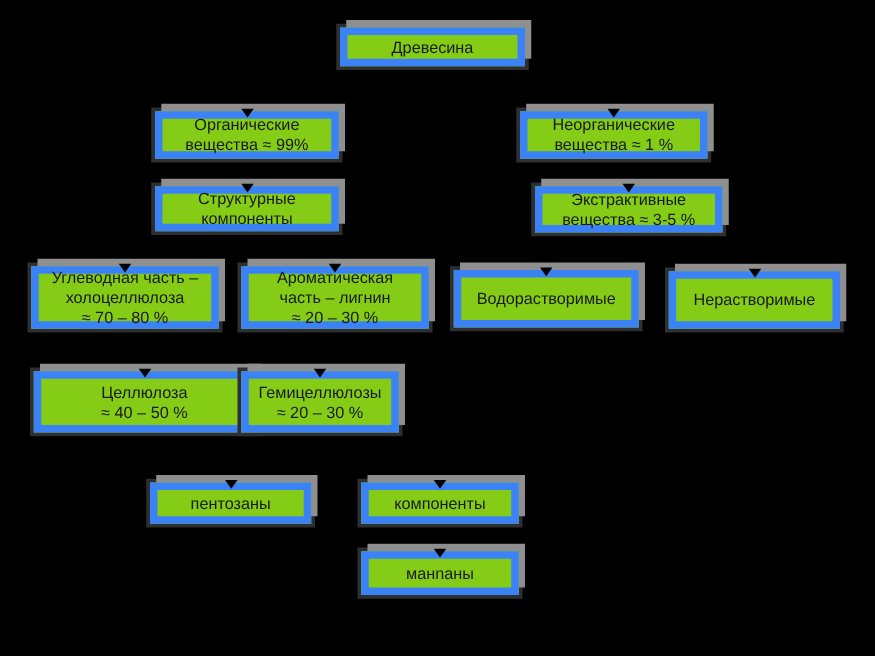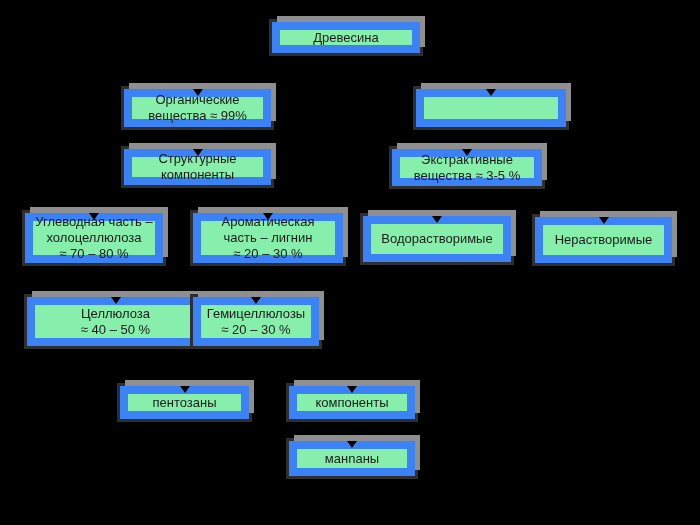--- a/index.html
+++ b/index.html
@@ -18,22 +18,22 @@
   .edges {
     position: absolute;
     left: 0;
     top: 0;
     width: 700px;
     height: 525px;
   }
   .node {
     position: absolute;
     box-sizing: border-box;
-    background: #86efac;
-    border: 8px solid #3b82f6;
+    background: #84cc16;
+    border: 6px solid #3b82f6;
     box-shadow: 5px -6px 0 0 #8f8f8f, 0 0 0 3px #2f2f2f;
     display: flex;
     align-items: center;
     justify-content: center;
   }
   .node .label {
     display: block;
     width: 100%;
     text-align: center;
     white-space: pre-line;
@@ -73,34 +73,36 @@
     <span class="label">Древесина</span>
   </div>
 
   <div class="node" style="left:124px;top:89px;width:147px;height:38px">
     <span class="arrow"></span>
     <span class="label">Органические
 вещества ≈ 99%</span>
   </div>
   <div class="node" style="left:416px;top:89px;width:150px;height:38px">
     <span class="arrow"></span>
+    <span class="label">Неорганические
+вещества ≈ 1 %</span>
   </div>
 
   <div class="node" style="left:124px;top:149px;width:147px;height:36px">
     <span class="arrow"></span>
     <span class="label">Структурные
 компоненты</span>
   </div>
-  <div class="node" style="left:392px;top:149px;width:150px;height:37px">
+  <div class="node" style="left:428px;top:149px;width:150px;height:37px">
     <span class="arrow"></span>
     <span class="label">Экстрактивные
 вещества ≈ 3-5 %</span>
   </div>
 
-  <div class="node" style="left:25px;top:213px;width:138px;height:50px">
+  <div class="node" style="left:25px;top:213px;width:150px;height:50px">
     <span class="arrow"></span>
     <span class="label">Углеводная часть –
 холоцеллюлоза
 ≈ 70 – 80 %</span>
   </div>
   <div class="node" style="left:193px;top:213px;width:150px;height:50px">
     <span class="arrow"></span>
     <span class="label">Ароматическая
 часть – лигнин
 ≈ 20 – 30 %</span>

